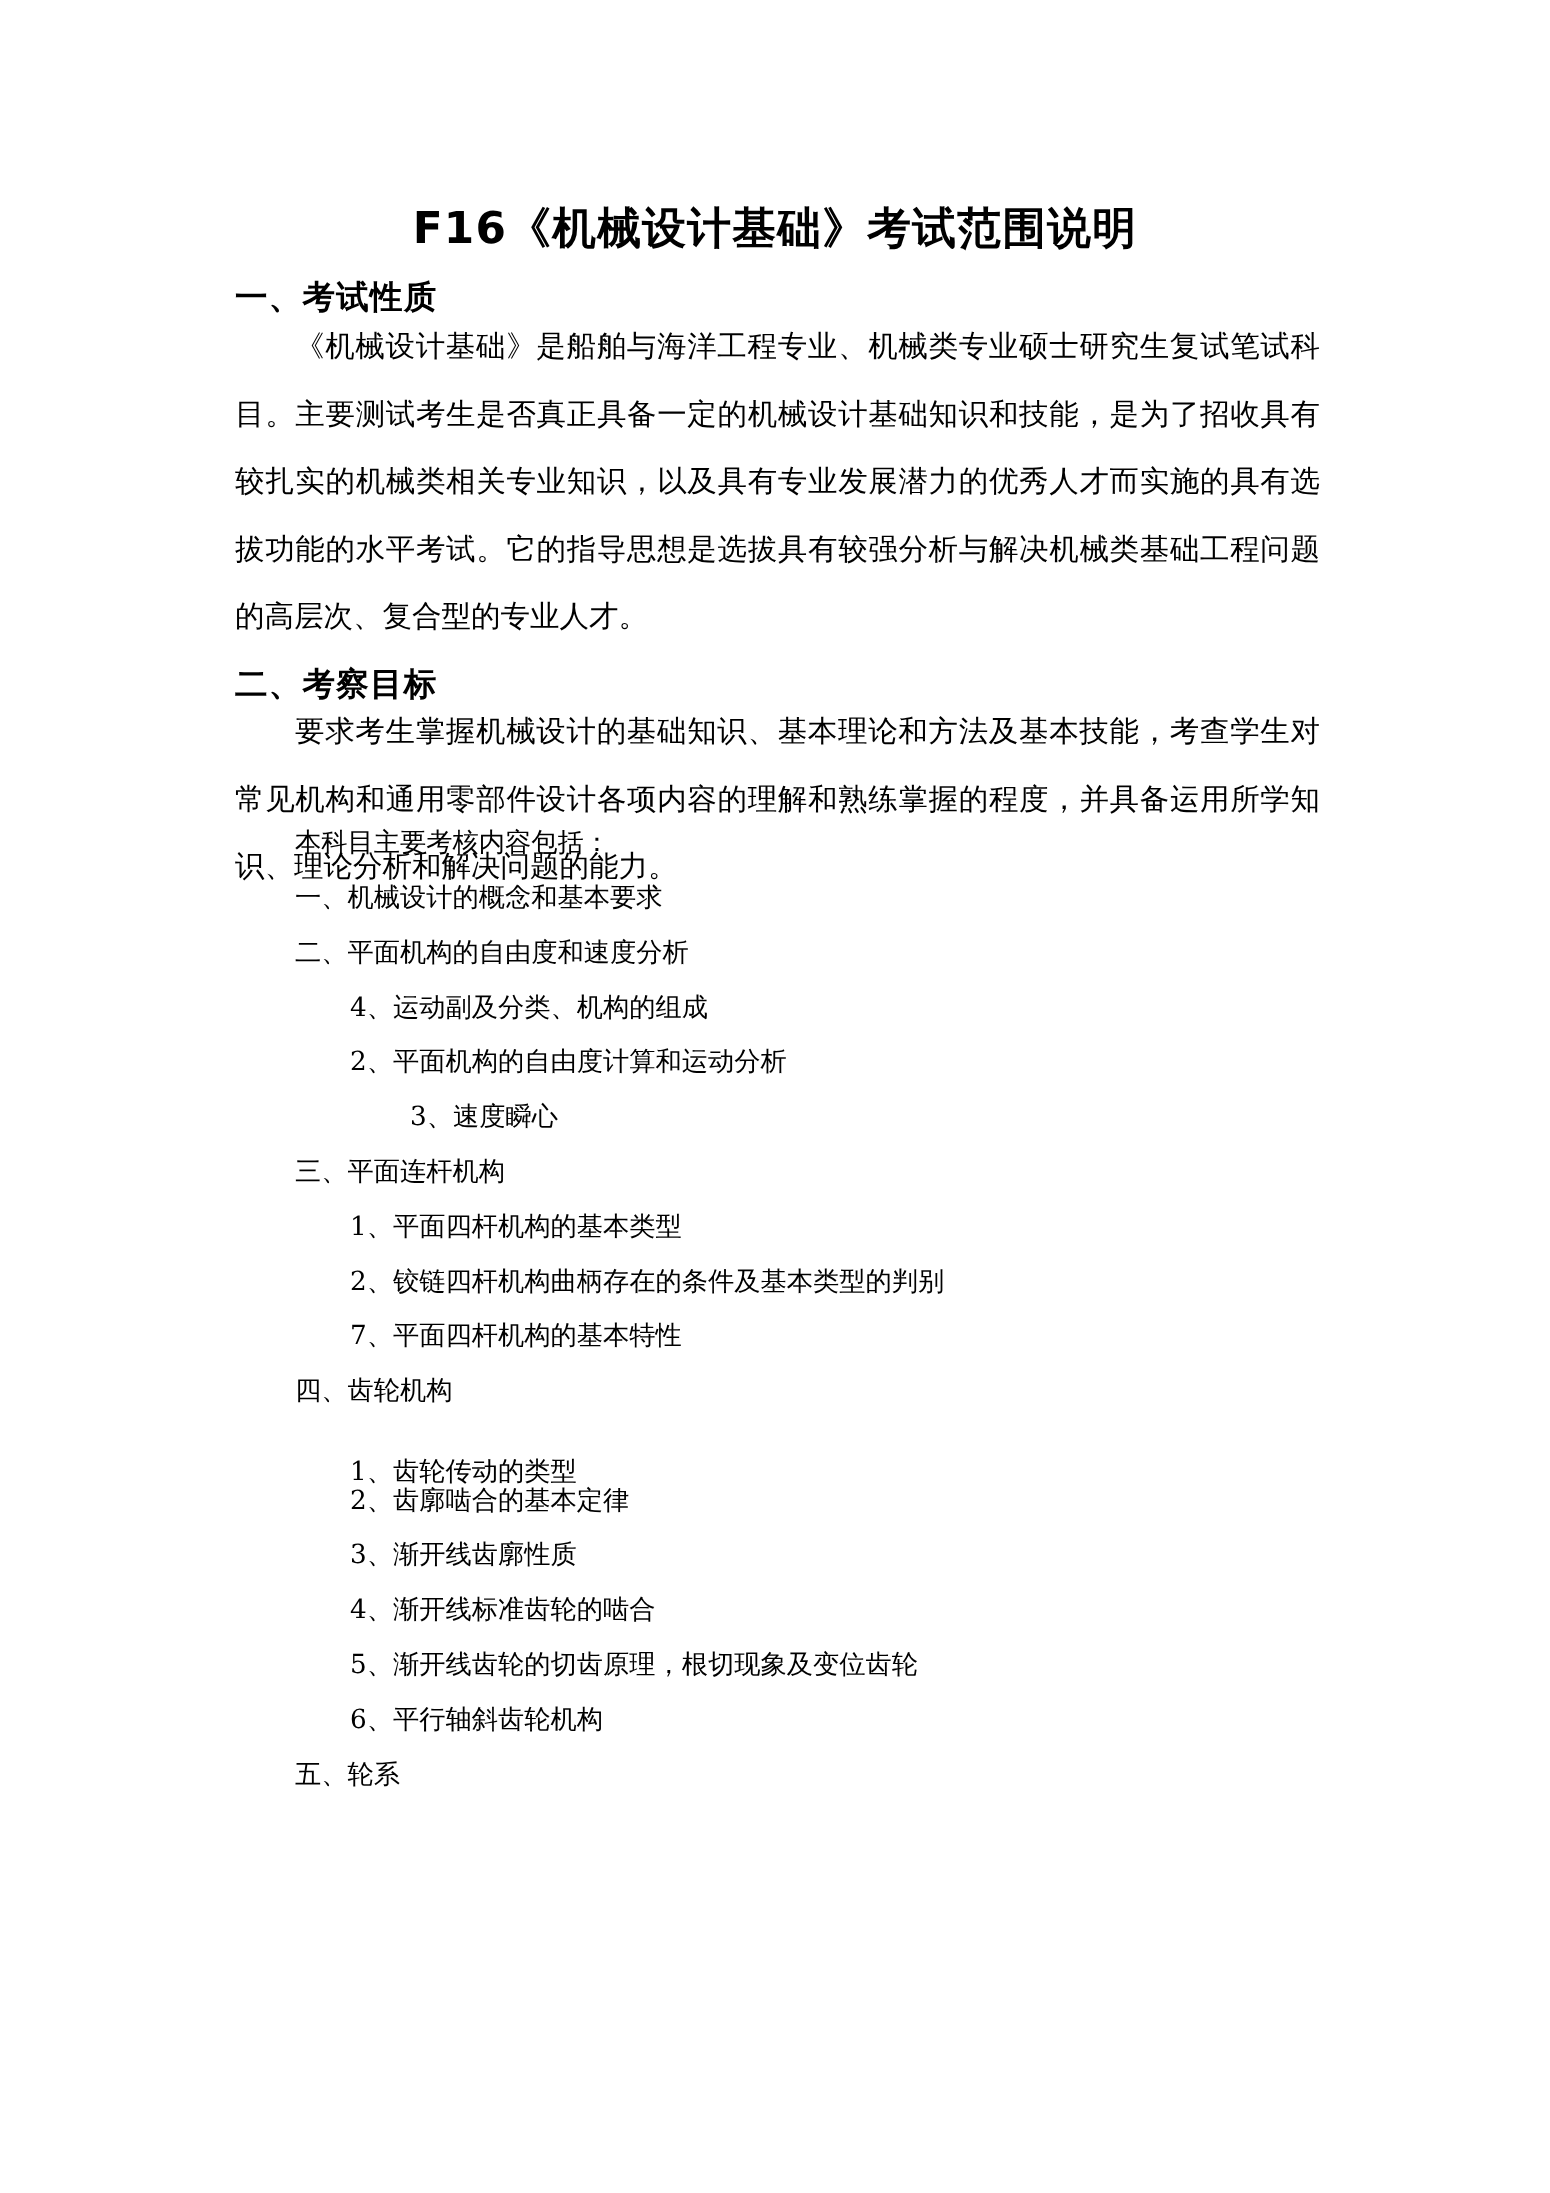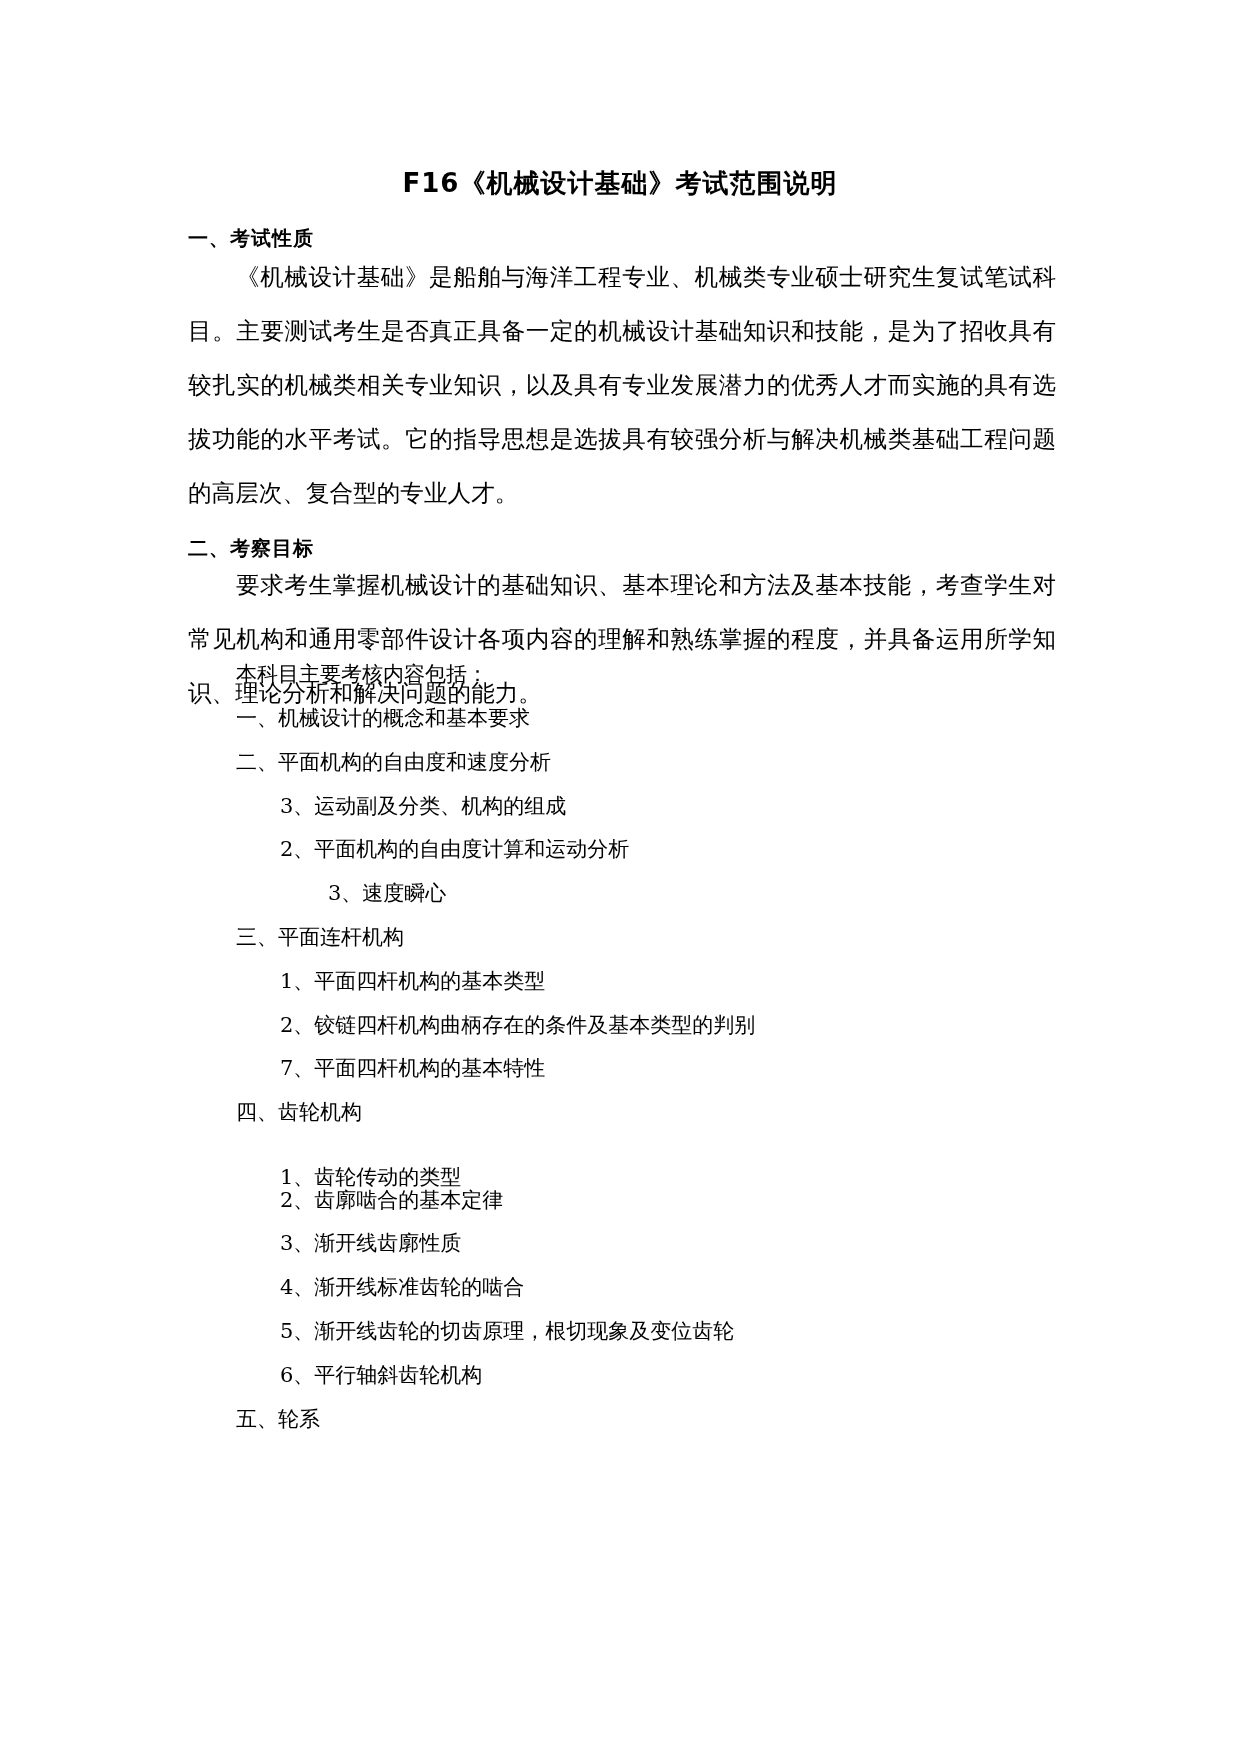--- a/index.html
+++ b/index.html
@@ -1,25 +1,25 @@
 <!DOCTYPE html>
 <html><head>
 <meta charset="utf-8">
 <style>
   html, body { margin: 0; padding: 0; background: #ffffff; }
   body { width: 1240px; height: 1754px; position: relative; overflow: hidden; color: #000; }
   .page { position: absolute; left: 0; top: 0; width: 1240px; height: 1754px; }
   .title {
     position: absolute; left: 0; width: 1240px; top: 160px; text-align: center;
-    font-family: "DejaVu Sans", sans-serif; font-weight: bold; font-size: 26px; line-height: 46px;
+    font-family: "DejaVu Sans", sans-serif; font-weight: bold; font-size: 35px; line-height: 46px;
     letter-spacing: 1px;
   }
   .h1 {
     position: absolute; left: 188px; font-family: "DejaVu Sans", sans-serif; font-weight: bold;
-    font-size: 20px; line-height: 34px; letter-spacing: 1px;
+    font-size: 26px; line-height: 34px; letter-spacing: 1px;
   }
   .para {
     position: absolute; left: 188px; width: 868px;
     font-family: "DejaVu Serif", serif; font-size: 23.6px; line-height: 54px;
     text-align: justify; text-indent: 48px; margin: 0;
   }
   .line {
     position: absolute; font-family: "DejaVu Serif", serif; font-size: 21px; line-height: 30px;
     white-space: nowrap;
   }
@@ -35,21 +35,21 @@
   <div class="h1" style="top:221px;">一、考试性质</div>
   <p class="para" style="top:250px;">《机械设计基础》是船舶与海洋工程专业、机械类专业硕士研究生复试笔试科目。主要测试考生是否真正具备一定的机械设计基础知识和技能，是为了招收具有较扎实的机械类相关专业知识，以及具有专业发展潜力的优秀人才而实施的具有选拔功能的水平考试。它的指导思想是选拔具有较强分析与解决机械类基础工程问题的高层次、复合型的专业人才。</p>
 
   <div class="h1" style="top:531px;">二、考察目标</div>
   <p class="para" style="top:558px;">要求考生掌握机械设计的基础知识、基本理论和方法及基本技能，考查学生对常见机构和通用零部件设计各项内容的理解和熟练掌握的程度，并具备运用所学知识、理论分析和解决问题的能力。</p>
 
   <div class="line lvl0" style="top:659px;">本科目主要考核内容包括：</div>
 
   <div class="line lvl0" style="top:703px;">一、机械设计的概念和基本要求</div>
   <div class="line lvl0" style="top:747px;">二、平面机构的自由度和速度分析</div>
-  <div class="line lvl1" style="top:791px;">3、运动副及分类、机构的组成</div>
+  <div class="line lvl1" style="top:791px;">4、运动副及分类、机构的组成</div>
   <div class="line lvl1" style="top:834px;">2、平面机构的自由度计算和运动分析</div>
   <div class="line lvl1" style="top:878px;margin-left:48px;">3、速度瞬心</div>
   <div class="line lvl0" style="top:922px;">三、平面连杆机构</div>
   <div class="line lvl1" style="top:966px;">1、平面四杆机构的基本类型</div>
   <div class="line lvl1" style="top:1010px;">2、铰链四杆机构曲柄存在的条件及基本类型的判别</div>
   <div class="line lvl1" style="top:1053px;">7、平面四杆机构的基本特性</div>
   <div class="line lvl0" style="top:1097px;">四、齿轮机构</div>
   <div class="line lvl1" style="top:1141px;margin-top:21px;">1、齿轮传动的类型</div>
   <div class="line lvl1" style="top:1185px;">2、齿廓啮合的基本定律</div>
   <div class="line lvl1" style="top:1228px;">3、渐开线齿廓性质</div>

